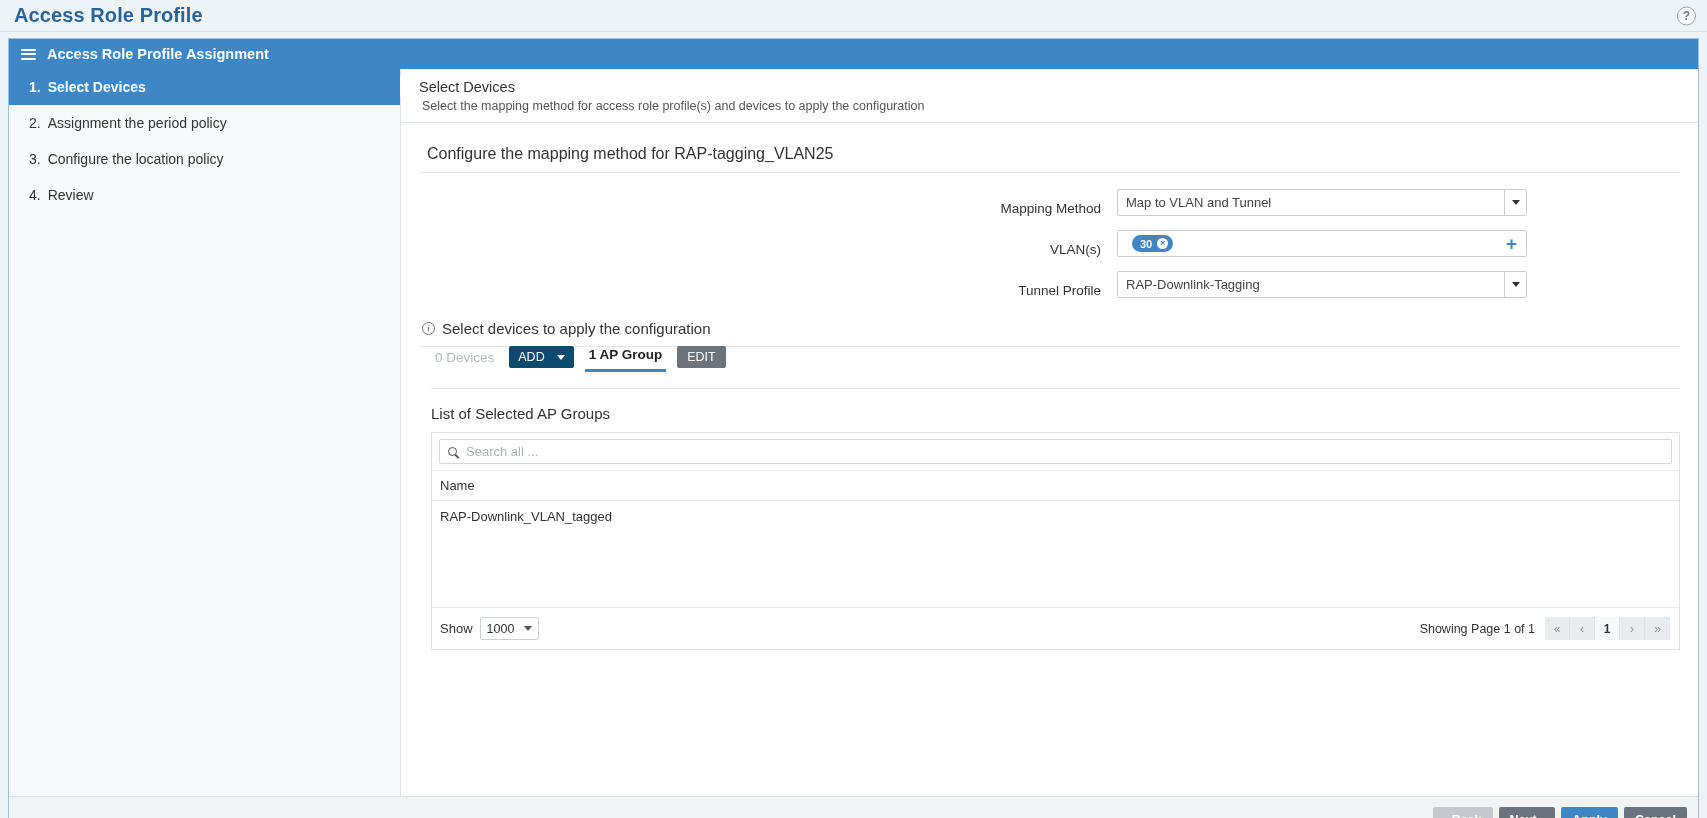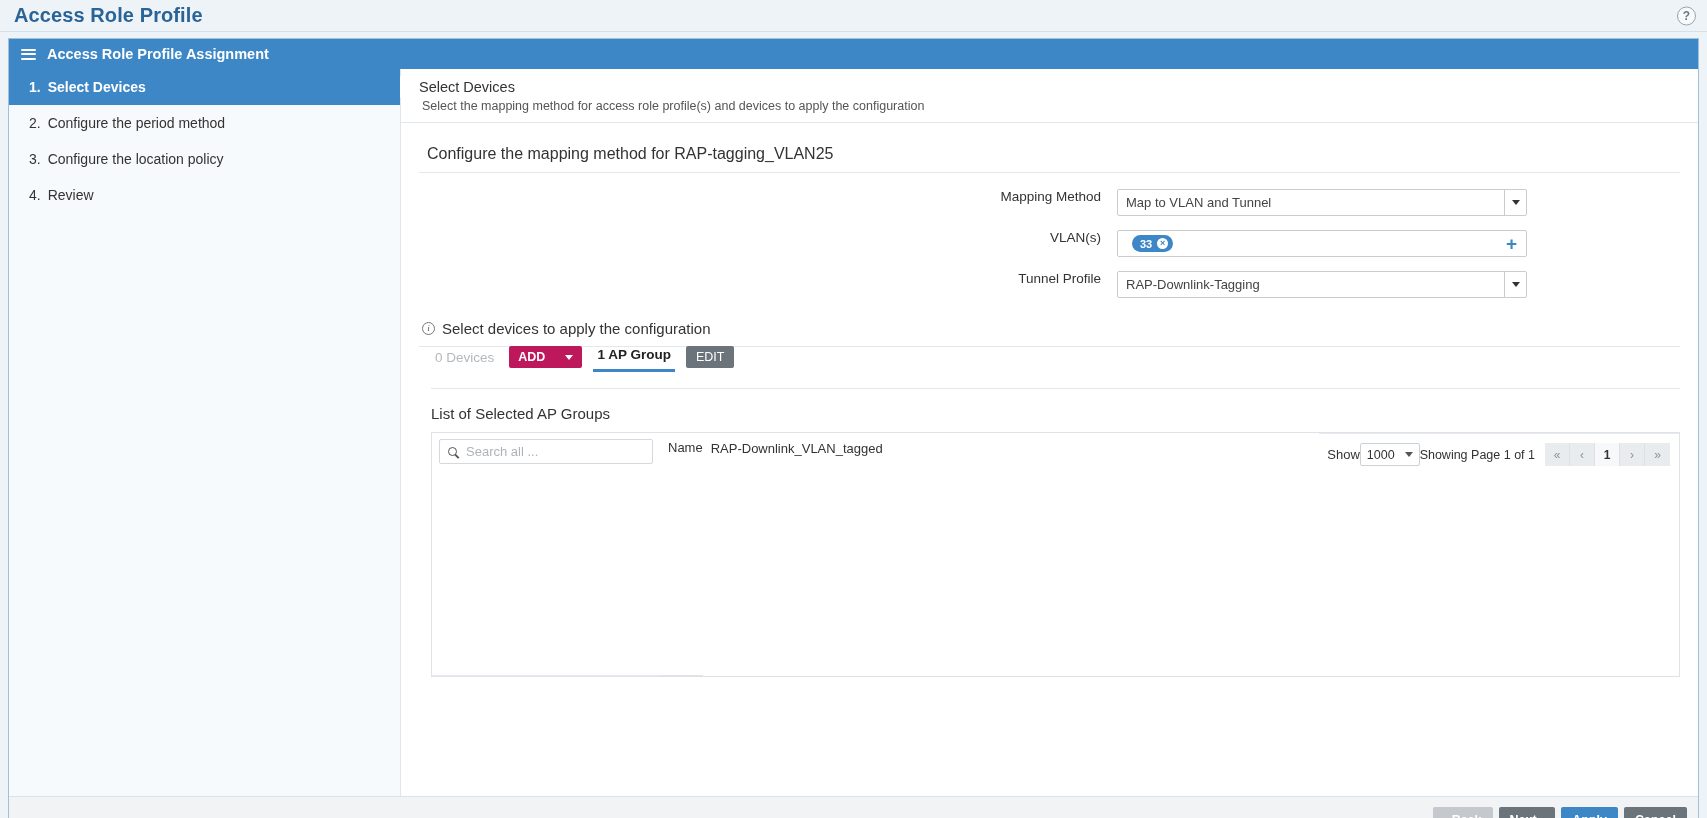--- a/index.html
+++ b/index.html
@@ -148,21 +148,21 @@
     color: #333;
     padding: 22px 0 9px 8px;
     margin: 0 18px 0 18px;
     border-bottom: 1px solid #e3e8ed;
   }
 
   
   .form { margin-top: 16px; }
   .frow {
     display: flex;
-    align-items: flex-start;
+    align-items: flex-end;
     margin-bottom: 14px;
   }
   .flabel {
     width: 716px;
     flex: 0 0 716px;
     text-align: right;
     padding-right: 16px;
     font-size: 13.5px;
     color: #333;
   }
@@ -273,32 +273,32 @@
     height: 30px;
   }
   .tab {
     font-size: 13.5px;
     color: #b4b9bd;
     padding: 0 4px 7px 4px;
     cursor: pointer;
   }
   .tab.active { color: #222; font-weight: bold; border-bottom: 3px solid #3e87c6; }
   .btn-gray {
-    background: #be185d;
+    background: #0c4a6e;
     color: #fff;
     border: none;
     border-radius: 2px;
     font-size: 12.5px;
-    font-weight: bold;
+    font-weight: normal;
     padding: 4px 9px;
     margin-bottom: 4px;
     cursor: pointer;
     display: inline-flex;
     align-items: center;
-    gap: 20px;
+    gap: 12px;
     font-family: "Liberation Sans", sans-serif;
   }
   .btn-gray .caret { border-top-color: #fff; }
   .btn-dark {
     background: #6b737b;
     color: #fff;
     border: none;
     border-radius: 2px;
     font-size: 12.5px;
     font-weight: normal;
@@ -312,22 +312,22 @@
   .list-title {
     font-size: 15px;
     color: #333;
     margin: 16px 0 0 30px;
   }
   .list-box {
     margin: 10px 18px 0 30px;
     border: 1px solid #dfe3e7;
     background: #fff;
     display: flex;
-    flex-direction: row;
-    height: 245px;
+    flex-direction: column;
+    height: 218px;
   }
   .search-row {
     padding: 6px 7px;
     border-bottom: 1px solid #e7eaee;
   }
   .search-field {
     border: 1px solid #d5d9dd;
     border-radius: 2px;
     height: 25px;
     display: flex;
@@ -376,21 +376,21 @@
     cursor: pointer;
   }
   .tbl-foot {
     border-top: 1px solid #e7eaee;
     height: 42px;
     display: flex;
     align-items: center;
     justify-content: space-between;
     padding: 0 9px 0 8px;
   }
-  .show-wrap { display: flex; align-items: center; font-size: 13px; color: #333; }
+  .show-wrap { display: flex; align-items: center; gap: 7px; font-size: 13px; color: #333; }
   .show-sel {
     border: 1px solid #ccd1d6;
     border-radius: 2px;
     height: 23px;
     min-width: 56px;
     display: flex;
     align-items: center;
     justify-content: space-between;
     padding: 0 6px;
     gap: 10px;
@@ -464,21 +464,21 @@
   <div class="wizard-body">
 
     <div class="steps">
       <div class="step active">
         <span class="num">1.</span>
         <span>Select Devices</span>
         <span class="notch"></span>
       </div>
       <div class="step">
         <span class="num">2.</span>
-        <span>Configure the period method</span>
+        <span>Assignment the period policy</span>
       </div>
       <div class="step">
         <span class="num">3.</span>
         <span>Configure the location policy</span>
       </div>
       <div class="step">
         <span class="num">4.</span>
         <span>Review</span>
       </div>
     </div>
@@ -504,21 +504,21 @@
                   <span class="caret"></span>
                 </span>
             </div>
           </div>
 
           <div class="frow">
             <div class="flabel">VLAN(s)</div>
             <div class="fctl">
               <span class="val">
                 <span class="chip">
-                  <span>33</span>
+                  <span>30</span>
                   <span class="x">×</span>
                 </span>
               </span>
               <span class="plus-btn">+</span>
             </div>
           </div>
 
           <div class="frow">
             <div class="flabel">Tunnel Profile</div>
             <div class="fctl">

